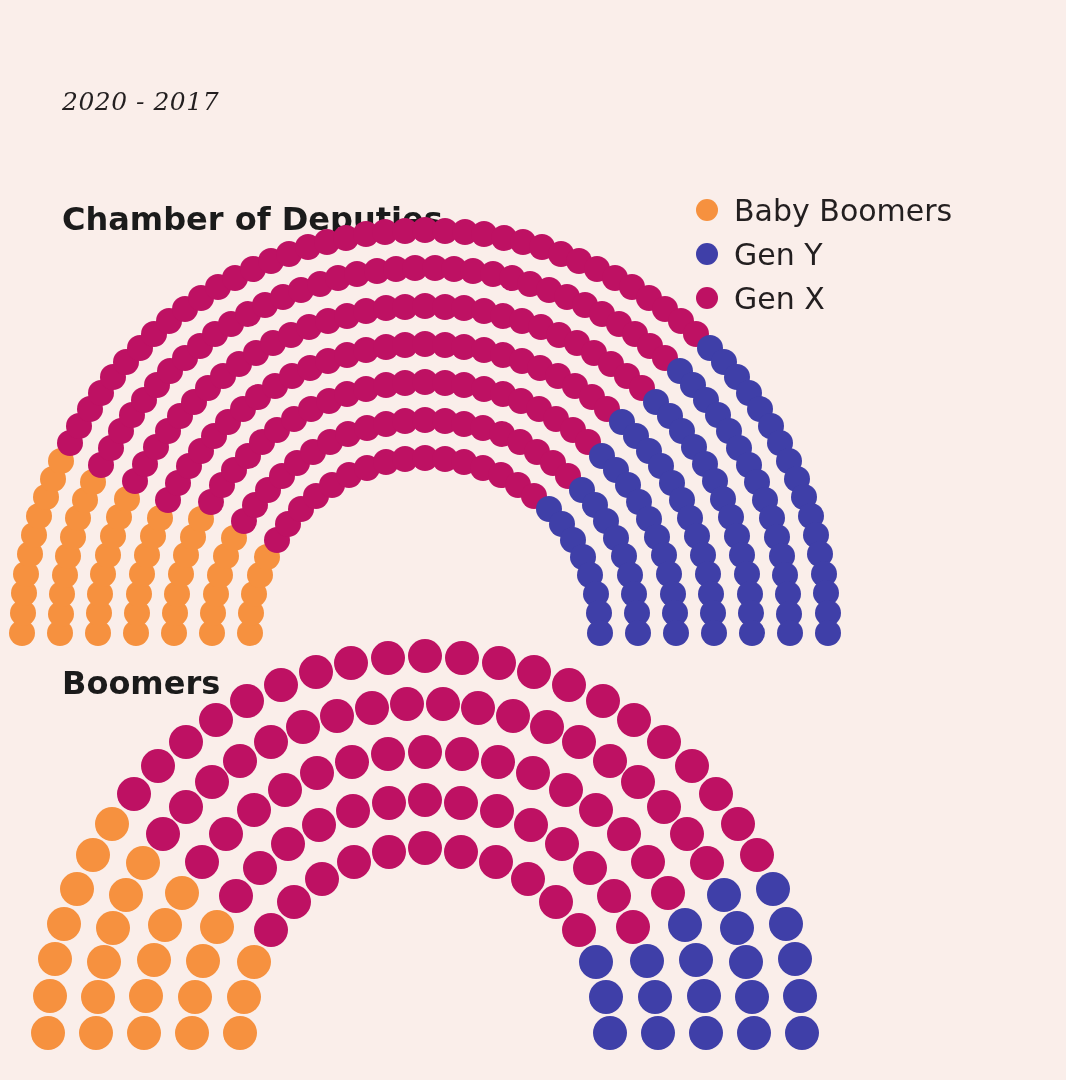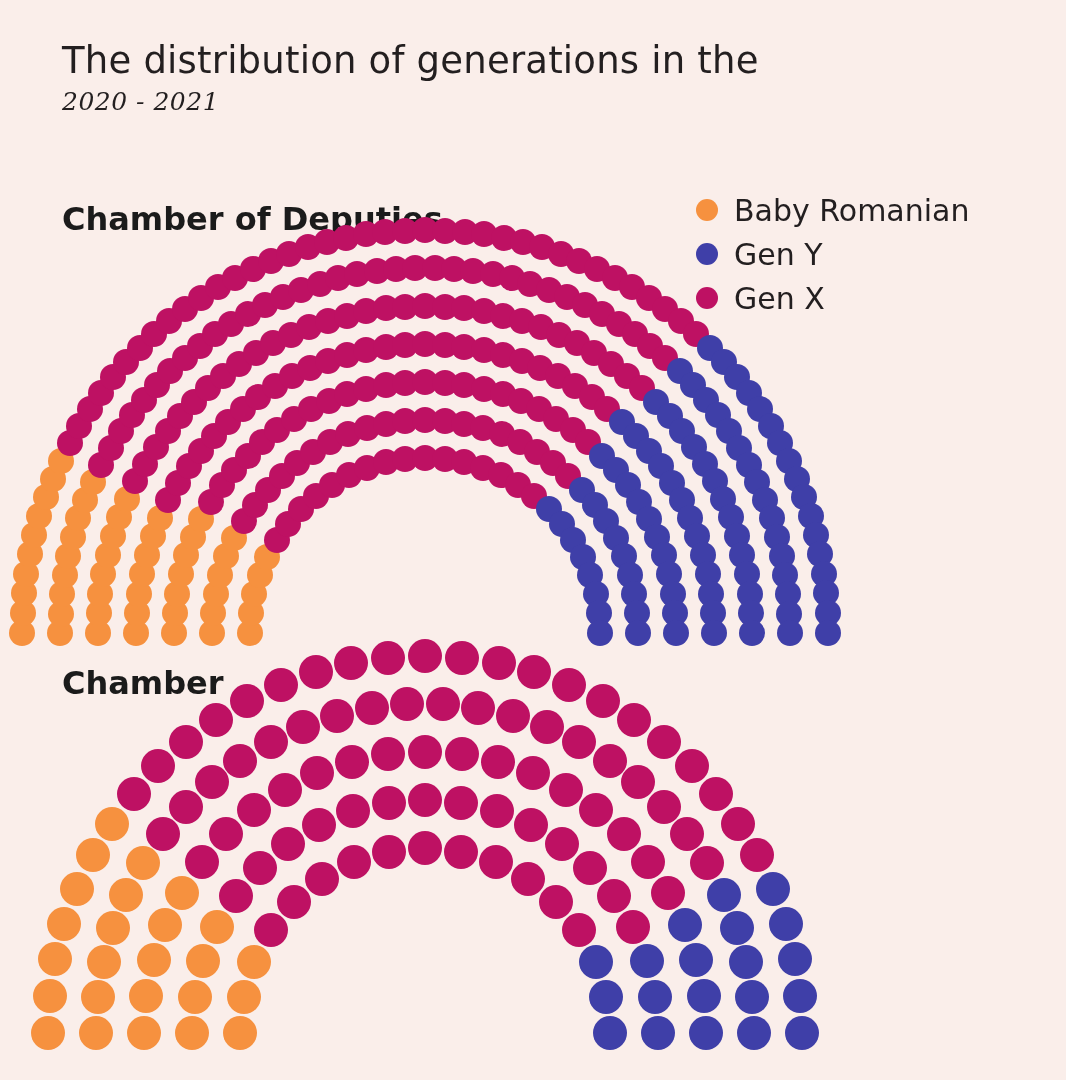--- a/index.html
+++ b/index.html
@@ -79,32 +79,32 @@
     position: absolute;
     border-radius: 50%;
     transform: translate(-50%, -50%);
   }
 </style>
 </head>
 <body>
 
 <div class="title-block">
   <div class="title">
-    <span>The distribution of generations in the</span><br>
+    <br>
   </div>
-  <div class="subtitle">2020 - 2021</div>
+  <div class="subtitle">2020 - 2017</div>
 </div>
 
 <div class="section-label" id="chamber-label">Chamber of Deputies</div>
-<div class="section-label" id="senate-label">Chamber</div>
+<div class="section-label" id="senate-label">Boomers</div>
 
 <div class="legend">
   <div class="legend-row">
     <span class="legend-dot" style="background:#f6913f"></span>
-    <span class="legend-text">Baby Romanian</span>
+    <span class="legend-text">Baby Boomers</span>
   </div>
   <div class="legend-row">
     <span class="legend-dot" style="background:#3f3fa8"></span>
     <span class="legend-text">Gen Y</span>
   </div>
   <div class="legend-row">
     <span class="legend-dot" style="background:#be1163"></span>
     <span class="legend-text">Gen X</span>
   </div>
 </div>

